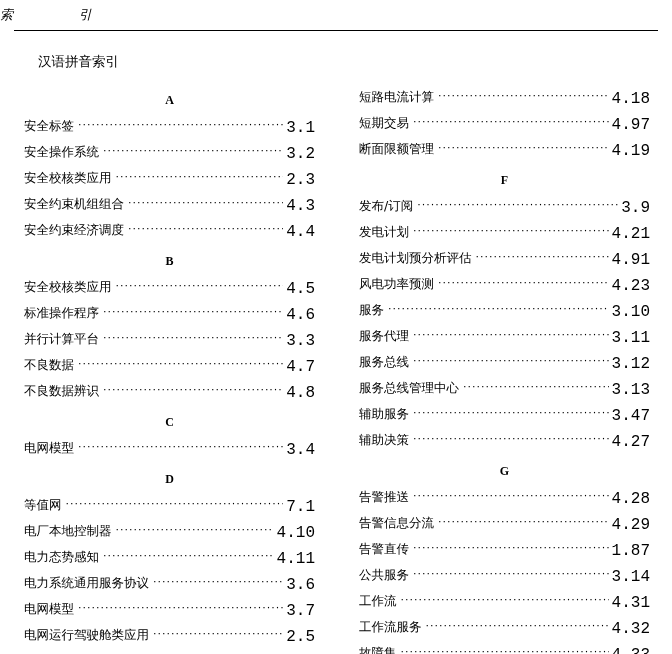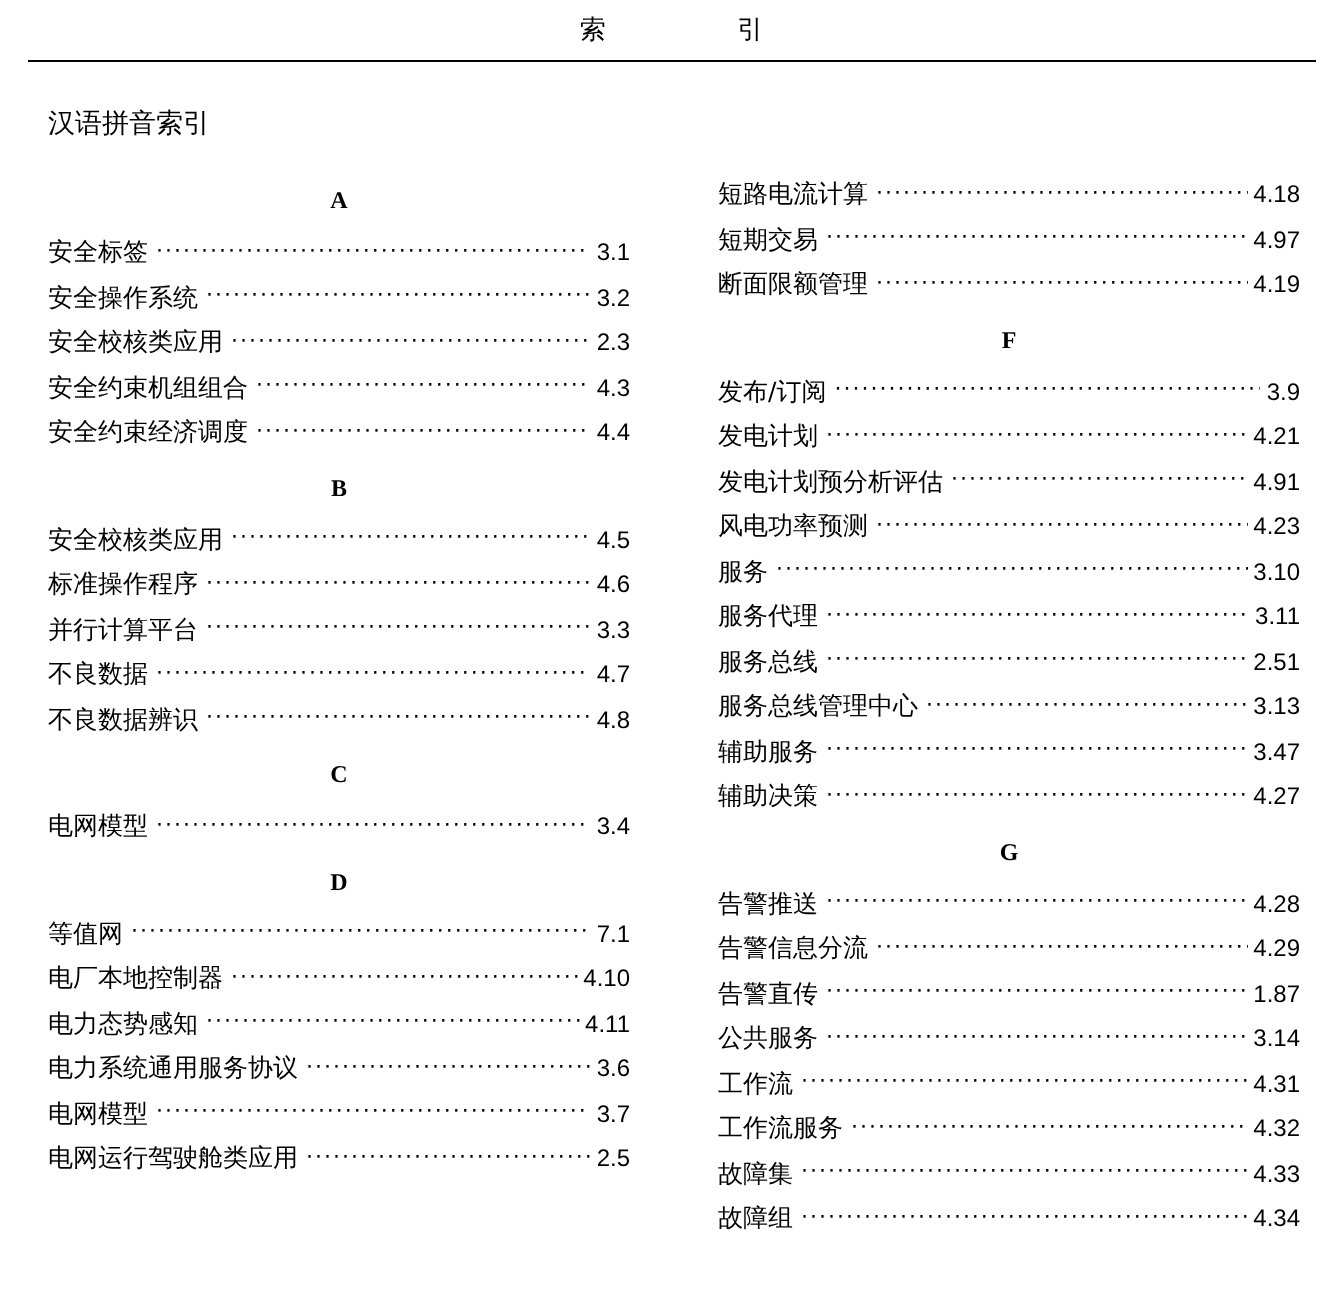--- a/index.html
+++ b/index.html
@@ -15,39 +15,40 @@
     overflow: hidden;
     position: relative;
   }
   .page {
     position: relative;
     width: 672px;
     height: 654px;
     box-sizing: border-box;
   }
   .header {
-    text-align: center;
+    text-align: left;
     font-size: 13px;
     letter-spacing: 0.5px;
     padding-top: 6px;
     height: 22px;
+    font-style: italic;
   }
   .header .h-word {
     display: inline-block;
   }
   .header .h-gap {
     display: inline-block;
     width: 56px;
   }
   .rule {
     border-top: 1px solid #000;
     margin: 2px 14px 0 14px;
   }
   .title {
-    margin: 22px 0 0 24px;
+    margin: 22px 0 0 38px;
     font-size: 13.5px;
     font-weight: normal;
   }
   .columns {
     display: flex;
     margin-top: 14px;
     padding: 0 22px 0 24px;
     box-sizing: border-box;
   }
   .col {
@@ -65,21 +66,21 @@
     font-size: 12px;
     font-weight: bold;
     margin: 14px 0 12px 0;
     font-family: "Liberation Serif", "DejaVu Serif", serif;
   }
   .letter.first {
     margin-top: 8px;
   }
   .entry {
     display: flex;
-    align-items: center;
+    align-items: flex-start;
     font-size: 12.5px;
     line-height: 1.0;
     margin-bottom: 10px;
     white-space: nowrap;
   }
   .entry .term {
     flex: 0 0 auto;
   }
   .entry .leader {
     flex: 1 1 auto;
@@ -87,22 +88,22 @@
     white-space: nowrap;
     margin: 0 3px 0 4px;
     font-size: 11px;
     color: #000;
     letter-spacing: 1px;
     position: relative;
     top: -1px;
   }
   .entry .page-num {
     flex: 0 0 auto;
-    font-size: 12px;
-    font-family: Liberation Sans, sans-serif;
+    font-size: 16px;
+    font-family: Liberation Mono, monospace;
   }
   .spacer-block {
     height: 6px;
   }
 </style>
 </head>
 <body>
 
 <div class="page">
 
@@ -271,21 +272,21 @@
           <span class="page-num">3.10</span>
         </div>
         <div class="entry">
           <span class="term">服务代理</span>
           <span class="leader">··································································</span>
           <span class="page-num">3.11</span>
         </div>
         <div class="entry">
           <span class="term">服务总线</span>
           <span class="leader">··································································</span>
-          <span class="page-num">2.51</span>
+          <span class="page-num">3.12</span>
         </div>
         <div class="entry">
           <span class="term">服务总线管理中心</span>
           <span class="leader">··································································</span>
           <span class="page-num">3.13</span>
         </div>
         <div class="entry">
           <span class="term">辅助服务</span>
           <span class="leader">··································································</span>
           <span class="page-num">3.47</span>

